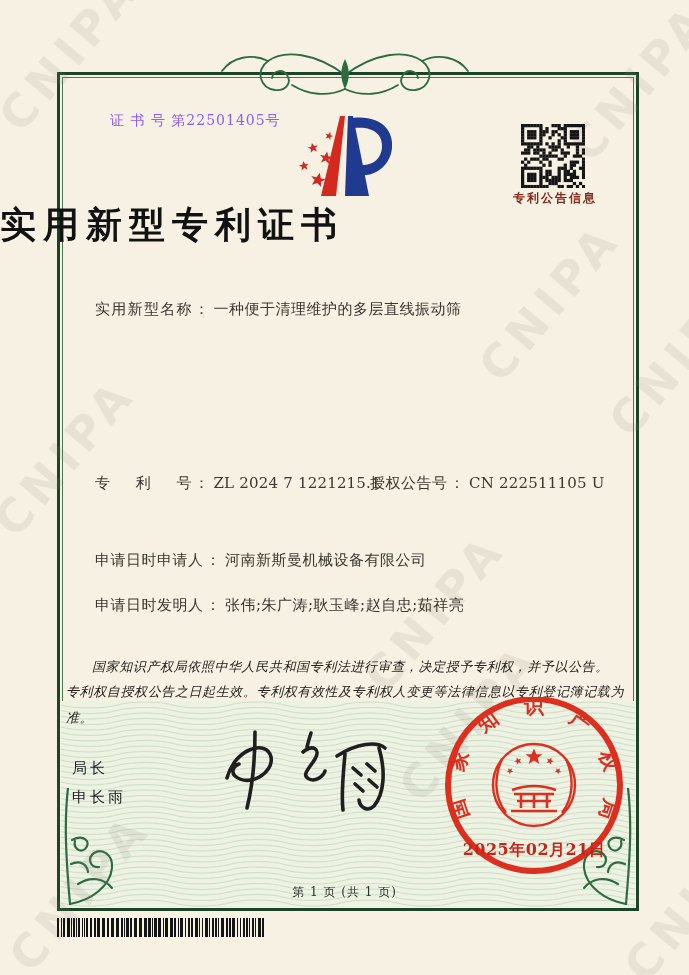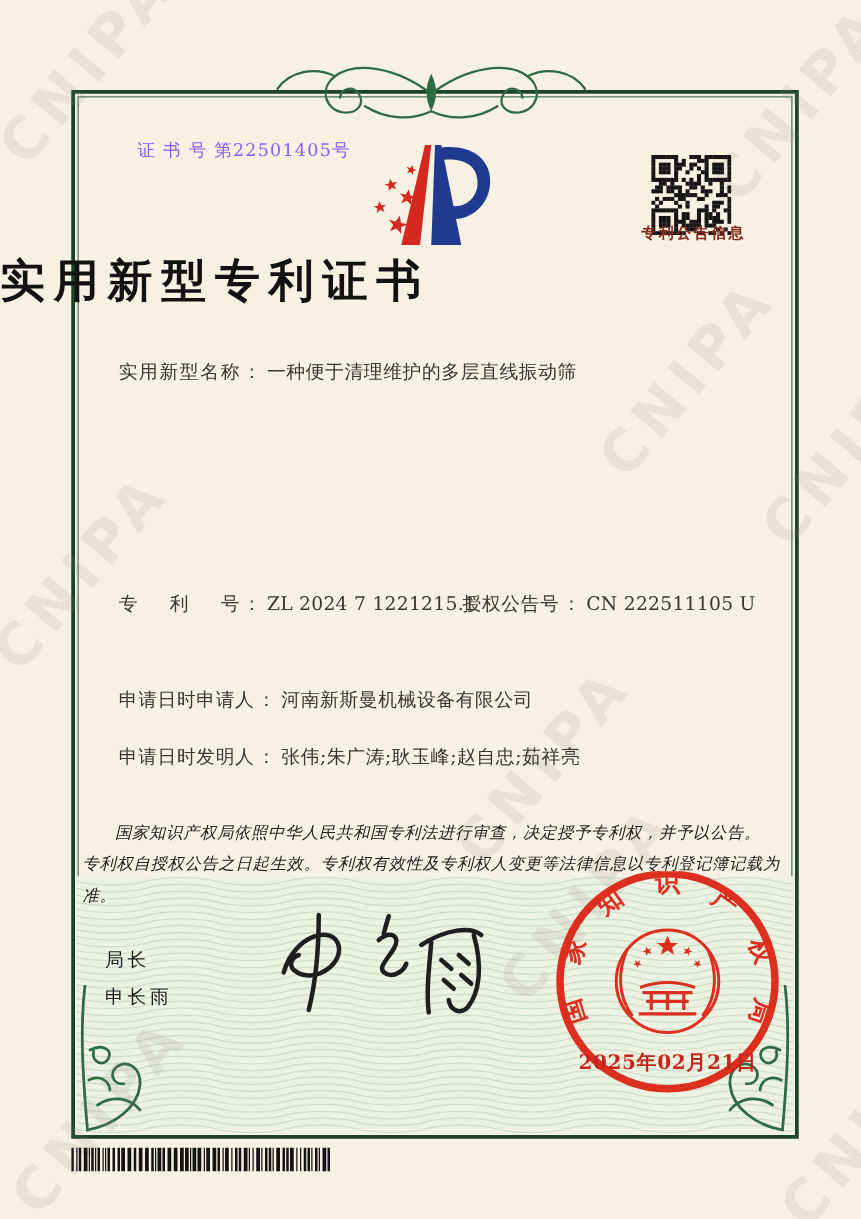--- a/index.html
+++ b/index.html
@@ -24,34 +24,34 @@
   #frame-inner{position:absolute;inset:2px;border:1px solid #467a53;}
   
   #band{position:absolute;left:1px;right:1px;bottom:1px;height:206px;background:#edf2e2;overflow:hidden;z-index:1;}
   #band svg{display:block;}
   .corner-orn{position:absolute;bottom:0;z-index:2;}
   
   #content{position:absolute;inset:0;z-index:3;}
   #cert-no{position:absolute;left:95px;top:112px;font-size:14px;letter-spacing:1px;color:#8b5cf6;margin-left:15px;}
   #logo{position:absolute;left:290px;top:106px;width:108px;height:94px;}
   #qr{position:absolute;left:521px;top:124px;}
-  #qr-label{position:absolute;left:500px;top:178px;width:110px;text-align:center;
+  #qr-label{position:absolute;left:500px;top:190px;width:110px;text-align:center;
     font-size:12px;font-weight:bold;color:#86281a;letter-spacing:2px;}
   #title{position:absolute;left:0;right:0;top:201px;
     font-size:36px;font-weight:bold;letter-spacing:7px;color:#121212;}
   .row{position:absolute;left:95px;font-size:15px;color:#3a3630;letter-spacing:0.5px;white-space:nowrap;}
   .jl{display:inline-block;width:97px;text-align:justify;text-align-last:justify;vertical-align:bottom;}
   .colon{padding:0 4px 0 2px;}
   .col2{position:absolute;left:275px;top:0;white-space:nowrap;}
   .num{letter-spacing:0.2px;}
   #notice{position:absolute;left:66px;top:654px;width:558px;
     font-size:13px;line-height:1.95;letter-spacing:0.6px;color:#23201c;
     font-style:italic;text-align:justify;}
   #notice .ind{text-indent:2em;display:block;}
-  #officer{position:absolute;left:84px;top:754px;font-size:15px;letter-spacing:3px;color:#1c1c1c;line-height:1.95;}
+  #officer{position:absolute;left:72px;top:754px;font-size:15px;letter-spacing:3px;color:#1c1c1c;line-height:1.95;}
   #sig{position:absolute;left:203px;top:726px;}
   #seal{position:absolute;left:436px;top:697px;z-index:4;opacity:0.95;}
   #footer{position:absolute;left:0;right:0;top:884px;text-align:center;font-size:12px;color:#30302e;letter-spacing:1px;}
   #barcode{position:absolute;left:57px;top:918px;z-index:3;}
   #top-orn{position:absolute;left:212px;top:45px;z-index:3;}
 </style>
 </head>
 <body>
 
 <div id="wm-layer">
@@ -397,21 +397,21 @@
       <rect x="39.61904761904762" y="60.95238095238095" width="3.2476190476190476" height="3.2476190476190476" fill="#151515"></rect>
       <rect x="45.71428571428571" y="60.95238095238095" width="3.2476190476190476" height="3.2476190476190476" fill="#151515"></rect>
       <rect x="48.76190476190476" y="60.95238095238095" width="3.2476190476190476" height="3.2476190476190476" fill="#151515"></rect>
       <rect x="54.857142857142854" y="60.95238095238095" width="3.2476190476190476" height="3.2476190476190476" fill="#151515"></rect>
       <rect x="60.95238095238095" y="60.95238095238095" width="3.2476190476190476" height="3.2476190476190476" fill="#151515"></rect>
     </svg>
   <div id="qr-label">专利公告信息</div>
 
   <div id="title">实用新型专利证书</div>
 
-  <div class="row" style="top:288px">
+  <div class="row" style="top:300px">
     <span class="jl">实用新型名称</span><span class="colon">：</span><span>一种便于清理维护的多层直线振动筛</span>
   </div>
   <div class="row" style="top:474px;width:540px">
     <span class="jl">专利号</span><span class="colon">：</span><span class="num">ZL 2024 7 1221215.1</span>
     <span class="col2"><span>授权公告号</span><span class="colon">：</span><span class="num">CN 222511105 U</span></span>
   </div>
   <div class="row" style="top:596px">
     <span>申请日时发明人</span><span class="colon">：</span><span>张伟;朱广涛;耿玉峰;赵自忠;茹祥亮</span>
   </div>
   <div class="row" style="top:551px">
@@ -468,20 +468,21 @@
     <g fill="#dd2515">
       <use href="#emstar" transform="translate(98,60) scale(0.85)"></use>
       <use href="#emstar" transform="translate(82,64) scale(0.38) rotate(-20)"></use>
       <use href="#emstar" transform="translate(114,64) scale(0.38) rotate(20)"></use>
       <use href="#emstar" transform="translate(74,74) scale(0.34) rotate(-35)"></use>
       <use href="#emstar" transform="translate(122,74) scale(0.34) rotate(35)"></use>
     </g>
     <text x="98" y="158" text-anchor="middle" font-size="16" font-weight="bold" fill="#c41c10" font-family="DejaVu Serif, Liberation Serif, serif" letter-spacing="0.5">2025年02月21日</text>
   </svg>
 
+  <div id="footer">第 1 页 (共 1 页)</div>
 
   <svg id="barcode" width="212" height="20">
       <rect x="0" y="0" width="2" height="19" fill="#141414"></rect>
       <rect x="4" y="0" width="1" height="19" fill="#141414"></rect>
       <rect x="6" y="0" width="2" height="19" fill="#141414"></rect>
       <rect x="10" y="0" width="3" height="19" fill="#141414"></rect>
       <rect x="14" y="0" width="1" height="19" fill="#141414"></rect>
       <rect x="16" y="0" width="2" height="19" fill="#141414"></rect>
       <rect x="19" y="0" width="1" height="19" fill="#141414"></rect>
       <rect x="21" y="0" width="2" height="19" fill="#141414"></rect>

